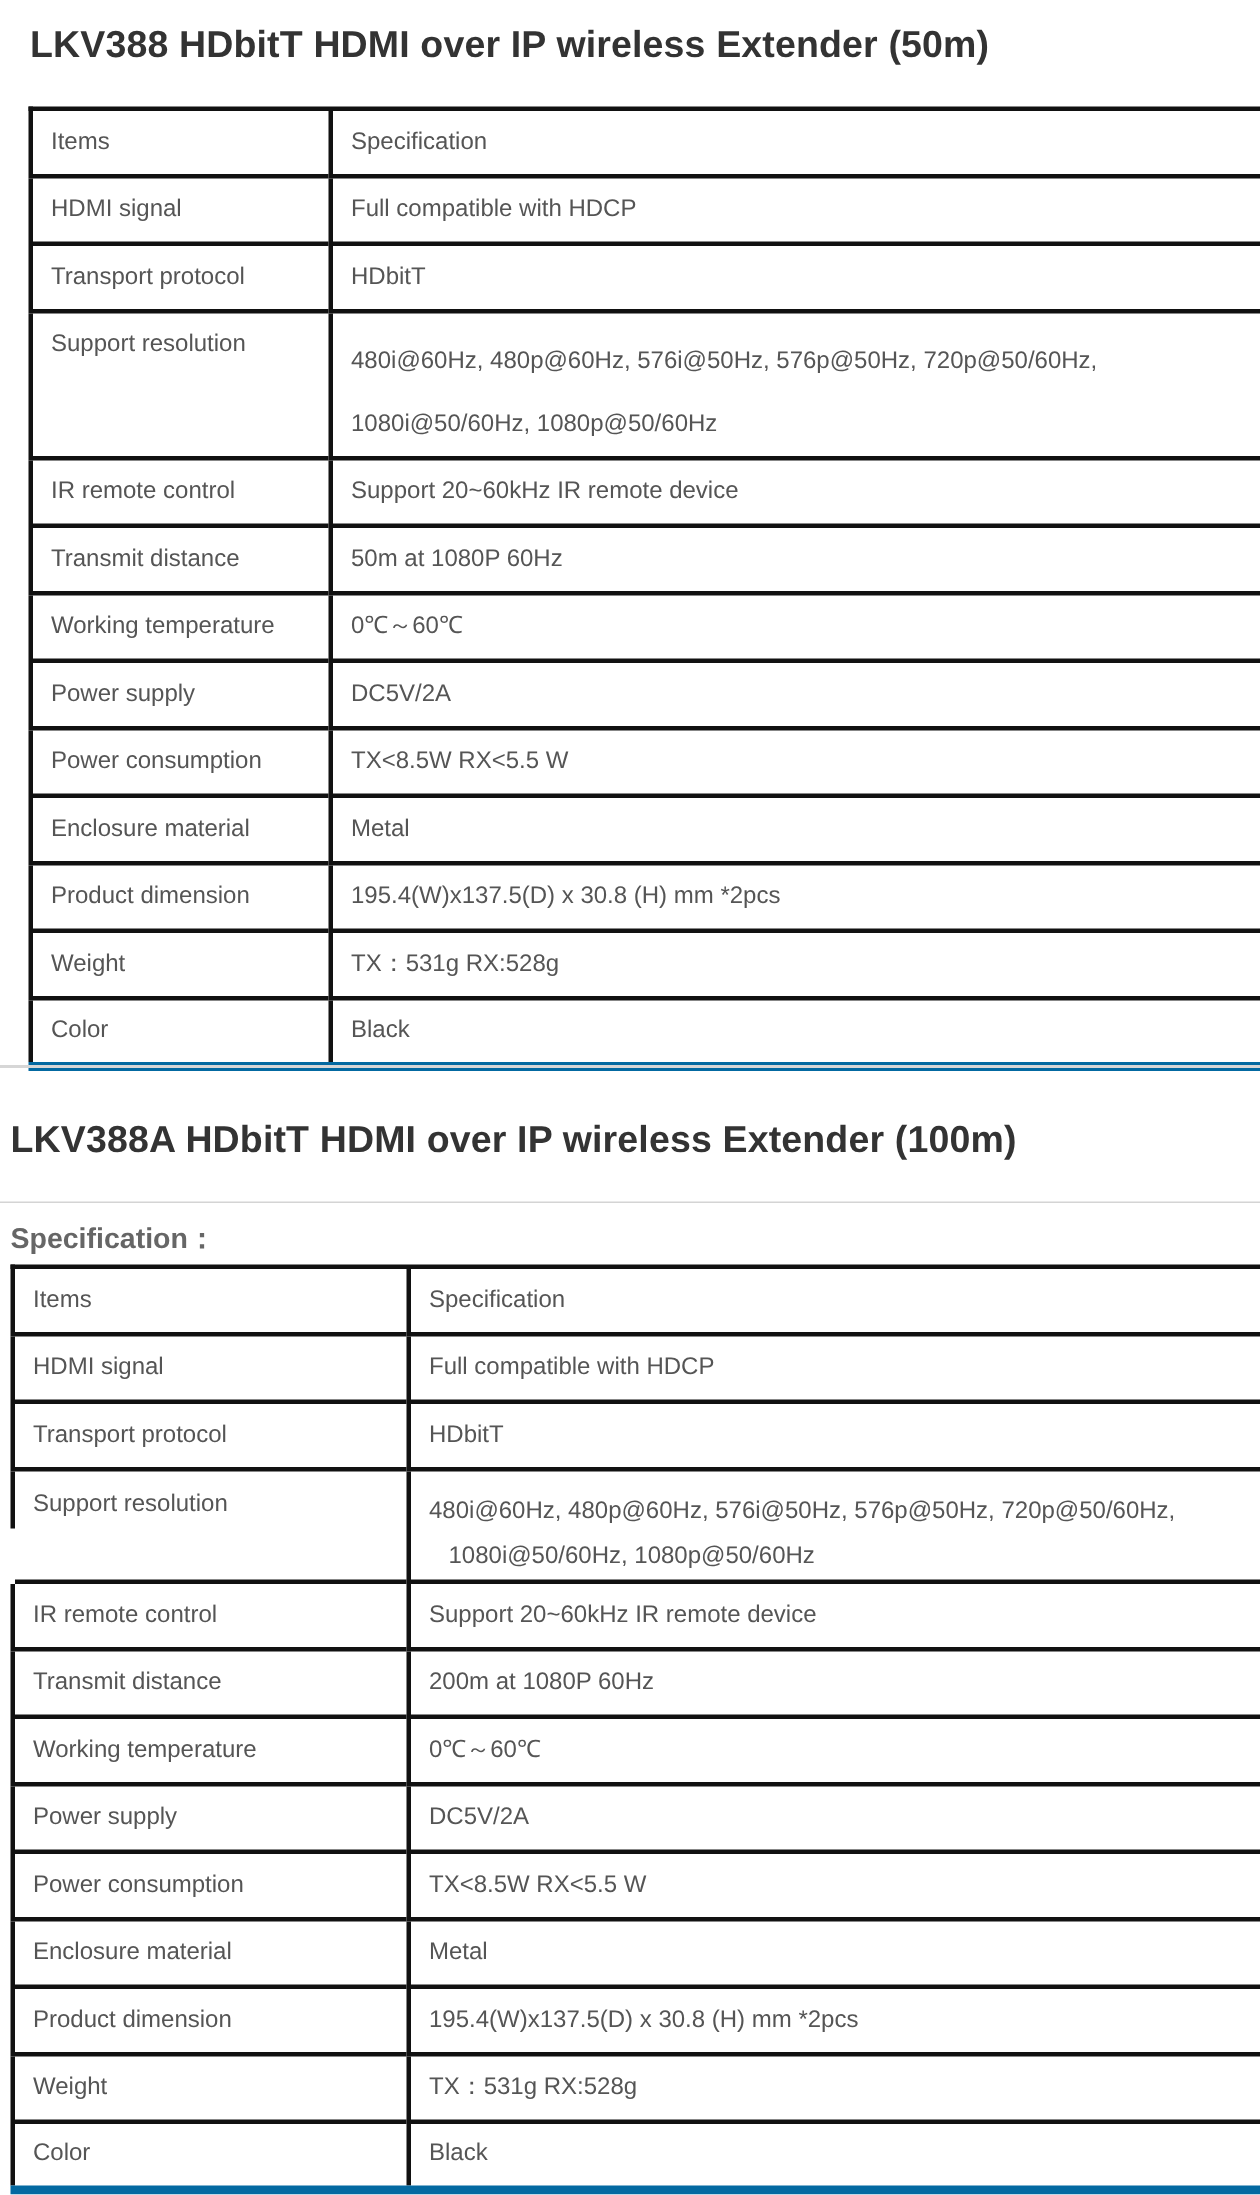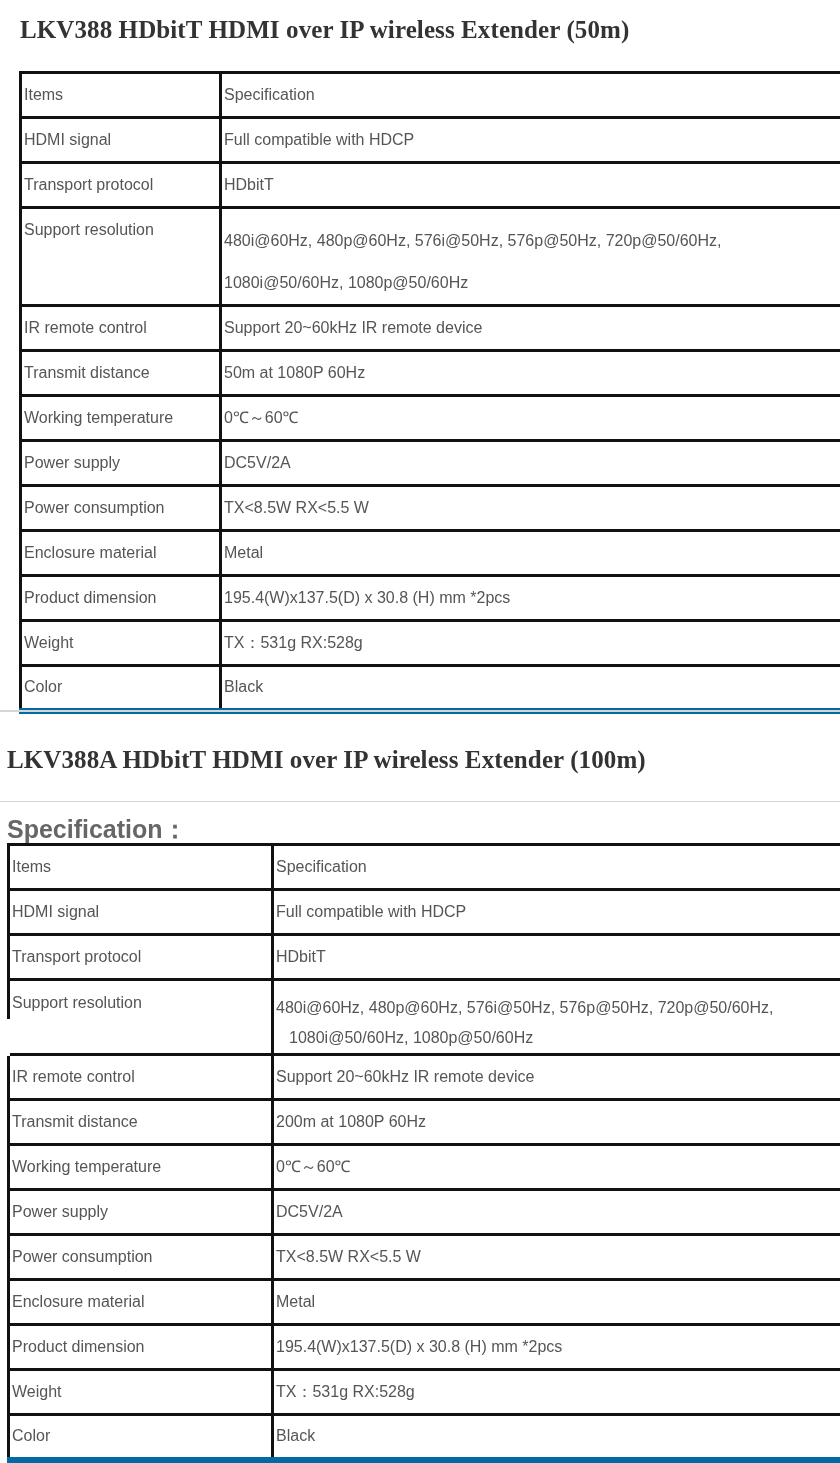--- a/index.html
+++ b/index.html
@@ -1,57 +1,57 @@
 <!DOCTYPE html>
 <html><head>
 <meta charset="utf-8">
 <style>
   * { box-sizing: border-box; margin: 0; padding: 0; }
   html, body { width: 840px; height: 1463px; overflow: hidden; background: #ffffff; }
   body { position: relative; font-family: "Liberation Sans", sans-serif; color: #555555; }
 
   .title {
     position: absolute;
-    font-family: Liberation Serif, serif;
+    font-family: Liberation Sans, sans-serif;
     font-weight: bold;
     font-size: 25px;
     color: #333333;
     white-space: nowrap;
     letter-spacing: 0.1px;
     text-align: right;
   }
   .t1 { left: 20px; top: 16px; }
   .t2 { left: 7px; top: 746px; }
 
   .section-divider {
     position: absolute; left: 0; width: 840px; height: 2px; background: #d6d6d6;
   }
   .rule {
     position: absolute; left: 0; width: 840px; height: 1px; background: #d4d4d4;
   }
 
   .spec-subtitle {
     position: absolute; left: 7px; top: 813px;
-    font-weight: bold; font-size: 25px; color: #666666;
+    font-weight: bold; font-size: 19px; color: #666666;
     font-family: "Liberation Sans", sans-serif;
   }
 
   table.spec {
     position: absolute;
     border-collapse: collapse;
     font-family: "Liberation Sans", sans-serif;
     font-size: 16px;
     color: #555555;
   }
   table.spec td {
     border-top: 3px solid #111111;
     border-bottom: 0;
     border-left: 3px solid #111111;
     vertical-align: middle;
-    padding: 0 0 0 2px;
+    padding: 0 0 0 12px;
     white-space: nowrap;
     line-height: 20px;
   }
   table.spec tr:last-child td { border-bottom: 6px solid #0369a1; }
   table.spec td.v { border-right: 0; }
 
   
   .tbl1 { left: 19px; top: 71px; width: 840px; }
   .tbl1 td.k { width: 200px; }
   .tbl1 tr { height: 45px; }

